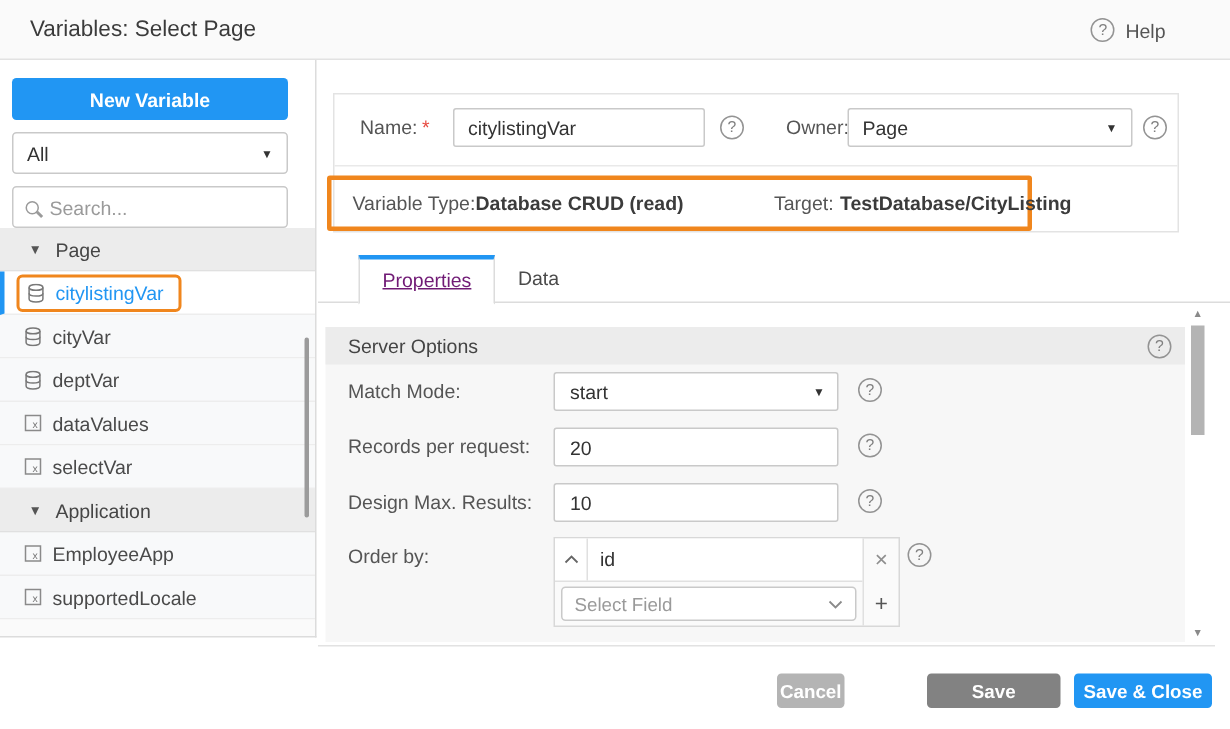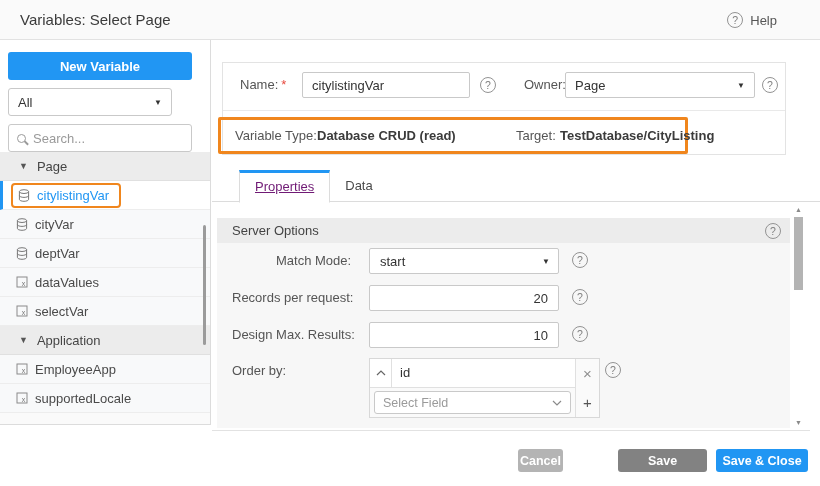--- a/index.html
+++ b/index.html
@@ -12,21 +12,21 @@
   .header { position:absolute; top:0; left:0; right:0; height:40px; background:#fafafa; border-bottom:1px solid #e2e2e2; }
   .page-title { position:absolute; left:20px; top:0; line-height:40px; font-size:15px; color:#3b3b3b; }
   .help { position:absolute; right:43px; top:0; height:40px; display:flex; align-items:center; gap:7px; font-size:13px; color:#555; cursor:pointer; }
   .q { display:inline-flex; align-items:center; justify-content:center; width:16px; height:16px;
        border:1px solid #939393; border-radius:50%; font-size:10.5px; color:#7f7f7f; background:transparent; flex:none; }
   
   .sidebar { position:absolute; top:40px; left:0; width:211px; height:385px; background:#fff;
              border-right:1px solid #dcdcdc; border-bottom:1px solid #dcdcdc; }
   .btn-new { position:absolute; left:8px; top:12px; width:184px; height:28px; background:#2196f3; color:#fff;
              border:none; border-radius:3px; font-size:13px; font-weight:700; font-family:inherit; cursor:pointer; }
-  .filter-select { position:absolute; left:8px; top:48px; width:164px; height:28px; background:#fff; border:1px solid #c9c9c9;
+  .filter-select { position:absolute; left:8px; top:48px; width:184px; height:28px; background:#fff; border:1px solid #c9c9c9;
              border-radius:3px; display:flex; align-items:center; justify-content:space-between; padding:0 9px; font-size:13px; color:#333; cursor:pointer; }
   .search-box { position:absolute; left:8px; top:84px; width:184px; height:28px; background:#fff; border:1px solid #c9c9c9;
              border-radius:3px; display:flex; align-items:center; padding:0 8px; gap:7px; }
   .mag { width:9px; height:9px; border:1.5px solid #9a9a9a; border-radius:50%; position:relative; flex:none; }
   .mag::after { content:''; position:absolute; width:5px; height:1.5px; background:#9a9a9a; transform:rotate(45deg); right:-4px; bottom:-2px; }
   .search-box input { border:none; outline:none; font-size:13px; color:#555; width:140px; font-family:inherit; background:transparent; }
   .search-box input::placeholder { color:#9a9a9a; }
   .tree { position:absolute; left:0; top:112px; width:210px; }
   .trow { height:29px; display:flex; align-items:center; border-bottom:1px solid #ededed; background:#f8f9fa;
           font-size:13px; color:#4a4a4a; cursor:pointer; }
@@ -58,21 +58,21 @@
   .tab { font-size:13px; color:#4a4a4a; padding:0 15px; line-height:31px; cursor:pointer; }
   .tab.active { margin-left:27px; height:33px; background:#fff; border:1px solid #dcdcdc; border-top:3px solid #2196f3;
                 border-bottom:1px solid #fff; line-height:27px; color:#701a75;text-decoration:underline; }
   
   .panel { position:absolute; left:217px; top:218px; width:573px; height:210px; background:#f7f7f7; }
   .panel-h { height:25px; background:#ececec; display:flex; align-items:center; justify-content:space-between;
              padding:0 9px 0 15px; font-size:13px; color:#444; }
   .prow-label { position:absolute; left:15px; font-size:13px; color:#555; line-height:26px; }
   .pctl { position:absolute; left:152px; width:190px; height:26px; }
   .pin { width:190px; height:26px; border:1px solid #c9c9c9; border-radius:2px; font-size:13px; color:#333; padding:0 10px;
-         font-family:inherit; outline:none; background:#fff;text-align:right; }
+         font-family:inherit; outline:none; background:#fff; }
   .psel { width:190px; height:26px; border:1px solid #c9c9c9; border-radius:2px; background:#fff; display:flex; align-items:center;
           justify-content:space-between; padding:0 8px 0 10px; font-size:13px; color:#333; cursor:pointer; }
   .psel .arr { font-size:8px; color:#333; }
   .pq { position:absolute; left:355px; }
   
   .ob { position:absolute; left:152px; top:140px; width:231px; height:60px; border:1px solid #d8d8d8; background:#fafafa; display:flex; }
   .ob-left { flex:1; display:flex; flex-direction:column; }
   .ob-r1 { height:29px; display:flex; border-bottom:1px solid #e0e0e0; background:#fff; }
   .ob-dir { width:22px; border-right:1px solid #e0e0e0; display:flex; align-items:center; justify-content:center; cursor:pointer; }
   .ob-field { flex:1; font-size:13px; color:#333; line-height:28px; padding-left:8px; }
@@ -224,21 +224,21 @@
     <div class="tab active">Properties</div>
     <div class="tab">Data</div>
   </div>
 
   <div class="panel">
     <div class="panel-h">
       <span>Server Options</span>
       <span class="q">?</span>
     </div>
 
-    <span class="prow-label" style="top:30px;margin-left:44px;">Match Mode:</span>
+    <span class="prow-label" style="top:30px;">Match Mode:</span>
     <div class="pctl" style="top:30px;">
       <div class="psel">
         <span>start</span>
         <span class="arr">▼</span>
       </div>
     </div>
     <span class="q pq" style="top:34px;">?</span>
 
     <span class="prow-label" style="top:67px;">Records per request:</span>
     <div class="pctl" style="top:67px;">

